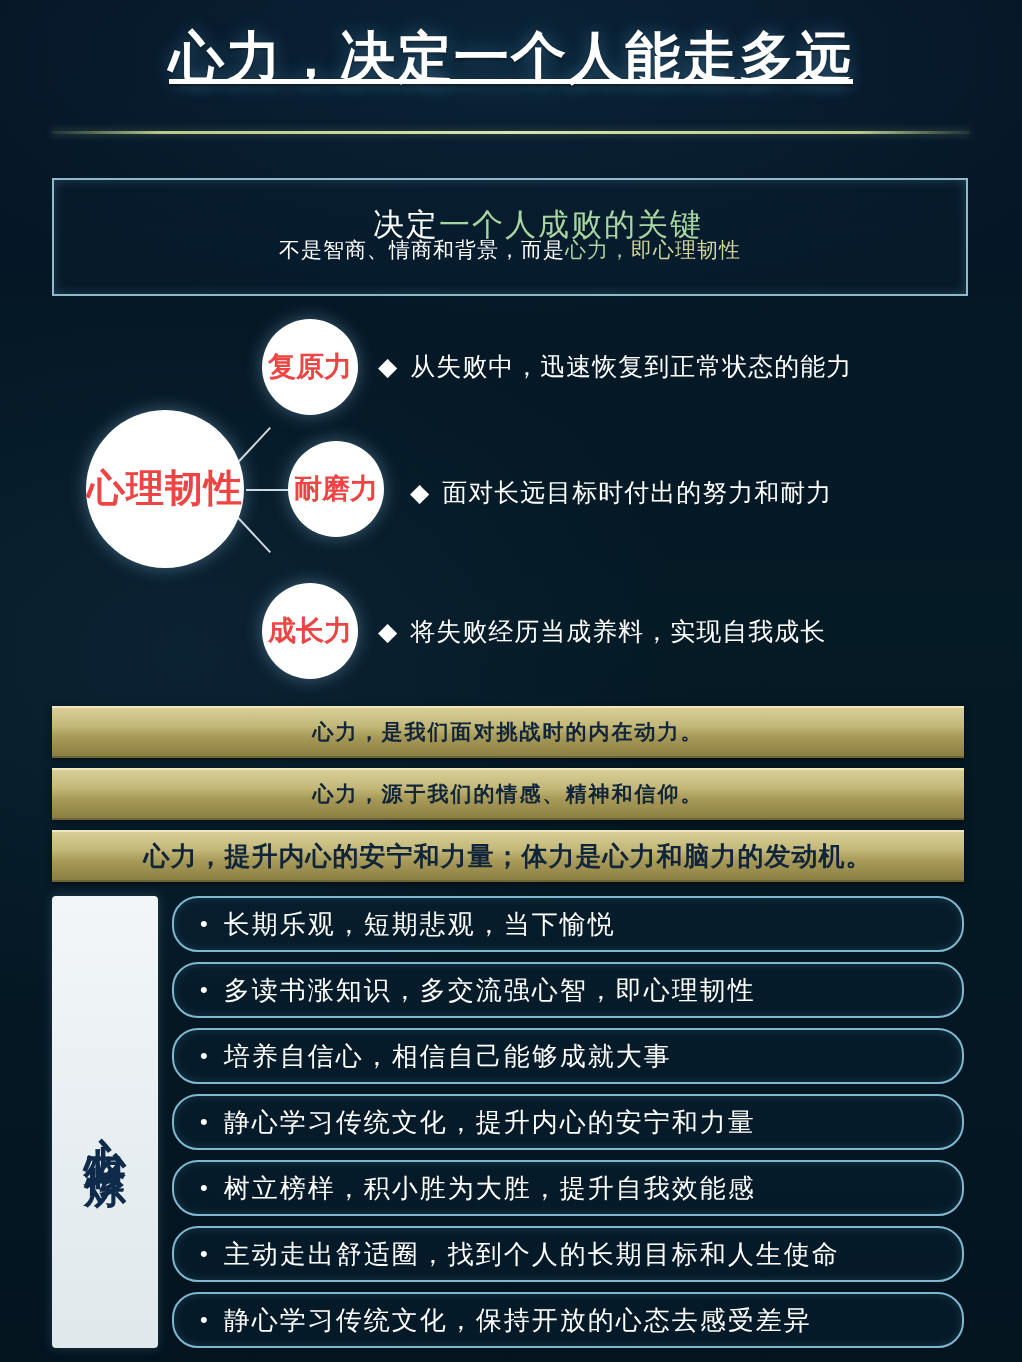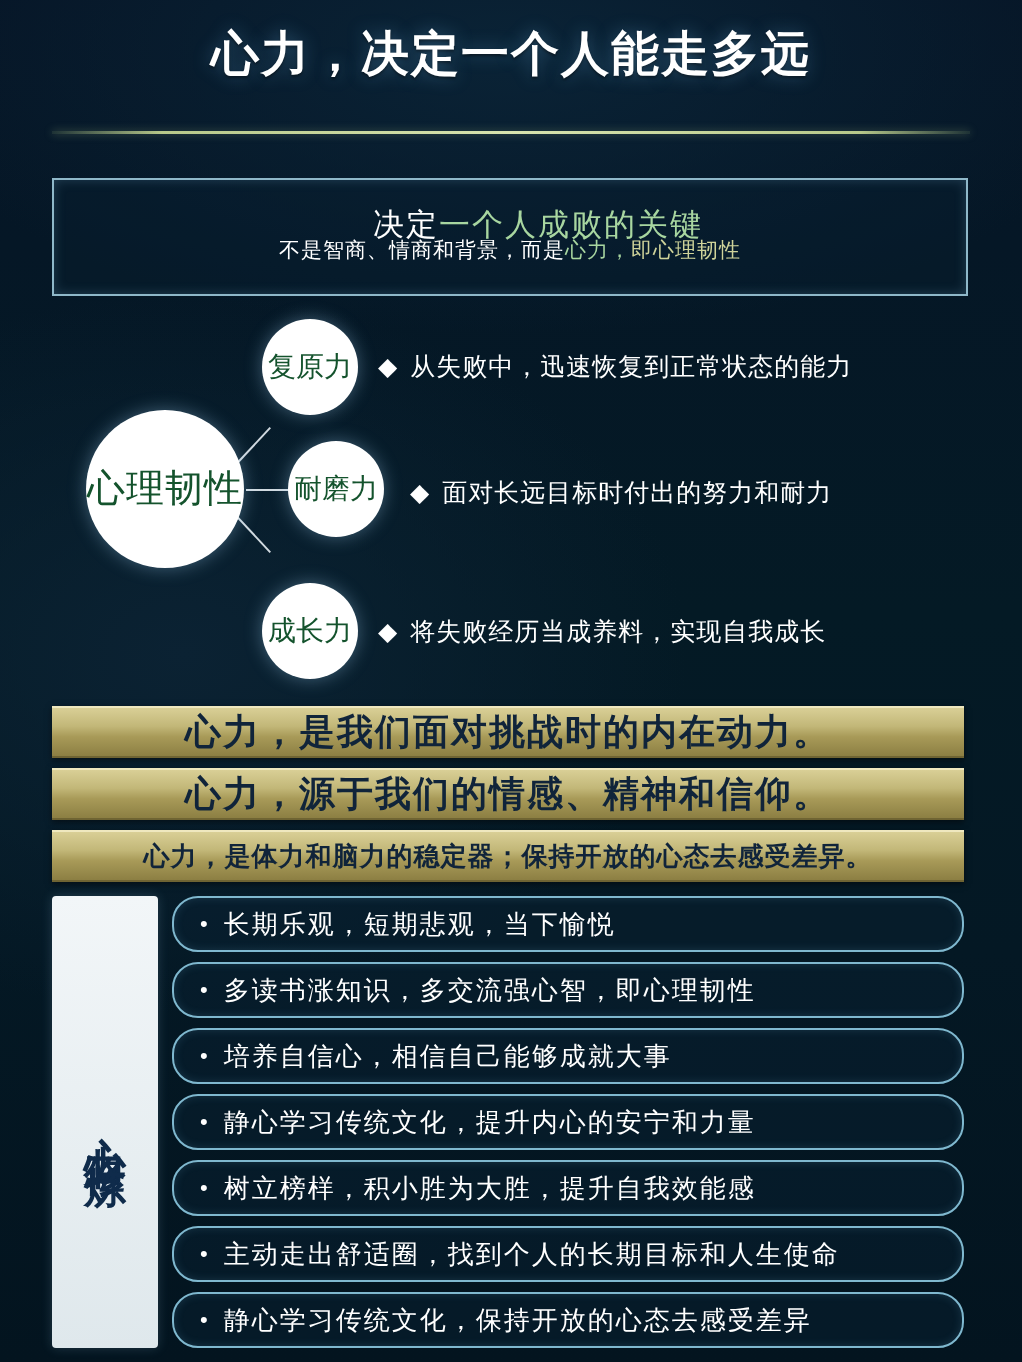--- a/index.html
+++ b/index.html
@@ -27,25 +27,26 @@
   .title-wrap {
     position: absolute;
     top: 26px;
     left: 0;
     width: 1022px;
     text-align: center;
   }
   .title {
     font-family: "DejaVu Sans", sans-serif;
     font-weight: bold;
-    font-size: 48px;
+    font-size: 55px;
     letter-spacing: 2px;
     color: #ffffff;
     text-shadow: 0 0 18px rgba(120,200,255,0.35), 0 2px 3px rgba(0,0,0,0.6);
     line-height: 1.15;
+    text-decoration: underline;
   }
   .title-rule {
     position: absolute;
     top: 131px;
     left: 52px;
     width: 918px;
     height: 3px;
     background: linear-gradient(90deg, rgba(160,190,120,0.15), #b8c98a 12%, #d8e4ae 50%, #b8c98a 88%, rgba(160,190,120,0.15));
     box-shadow: 0 0 8px rgba(200,220,150,0.35);
   }
@@ -93,23 +94,23 @@
     position: absolute;
     top: 300px;
     left: 0;
     width: 1022px;
     height: 390px;
   }
   .node {
     position: absolute;
     border-radius: 50%;
     background: #ffffff;
-    color: #14532d;
-    font-family: "DejaVu Sans", sans-serif;
-    font-weight: normal;
+    color: #ef4444;
+    font-family: "DejaVu Sans", sans-serif;
+    font-weight: bold;
     display: flex;
     align-items: center;
     justify-content: center;
     text-align: right;
     box-shadow: 0 0 18px rgba(170,220,255,0.35);
     line-height: 1.05;
   }
   .node-core {
     left: 86px;
     top: 110px;
@@ -166,21 +167,21 @@
     background: linear-gradient(180deg, #d9cf96 0%, #c2b778 38%, #a89a58 60%, #8c7f43 100%);
     border-top: 2px solid #efe8bf;
     border-bottom: 2px solid #6f6433;
     box-shadow: 0 2px 6px rgba(0,0,0,0.5);
     display: flex;
     align-items: center;
     justify-content: center;
   }
   .bar span {
     font-family: "DejaVu Sans", sans-serif;
-    font-size: 36px;
+    font-size: 21px;
     font-weight: bold;
     color: #10243a;
     letter-spacing: 2px;
     white-space: nowrap;
   }
   .bar.wide span { font-size: 26px; letter-spacing: 1px; }
 
   
   .practice {
     position: absolute;
@@ -289,21 +290,21 @@
   </div>
 
   <div class="bars">
     <div class="bar">
       <span>心力，是我们面对挑战时的内在动力。</span>
     </div>
     <div class="bar">
       <span>心力，源于我们的情感、精神和信仰。</span>
     </div>
     <div class="bar wide">
-      <span>心力，是体力和脑力的稳定器；保持开放的心态去感受差异。</span>
+      <span>心力，提升内心的安宁和力量；体力是心力和脑力的发动机。</span>
     </div>
   </div>
 
   <div class="practice">
     <div class="practice-label">
       <span>心力修炼</span>
     </div>
     <div class="practice-list">
       <div class="p-item">
         <span class="bullet">•</span>

